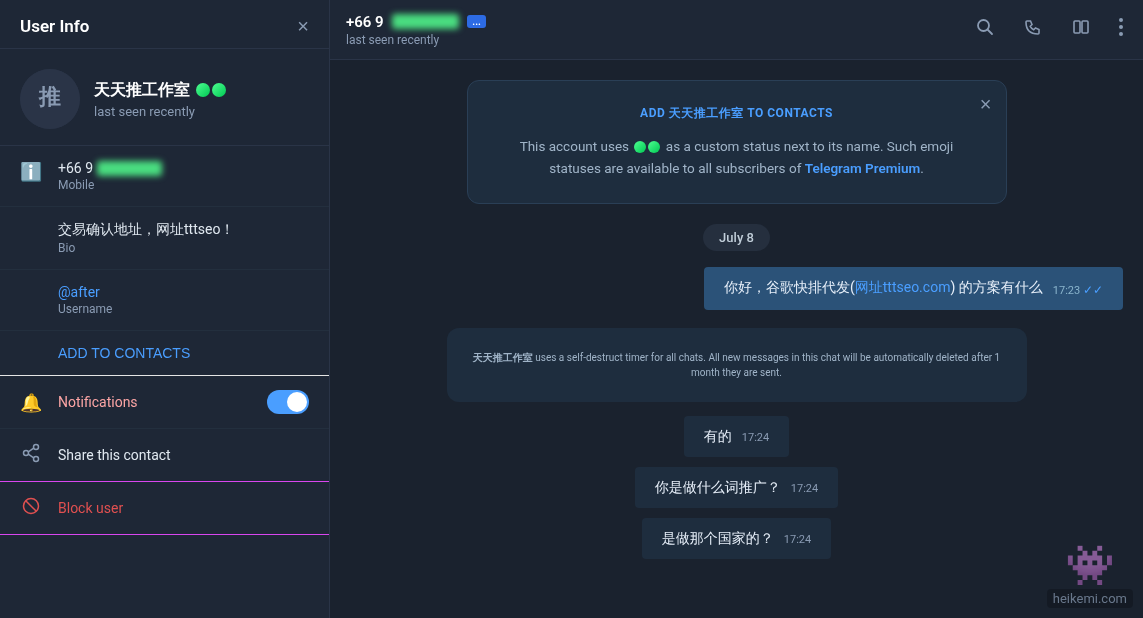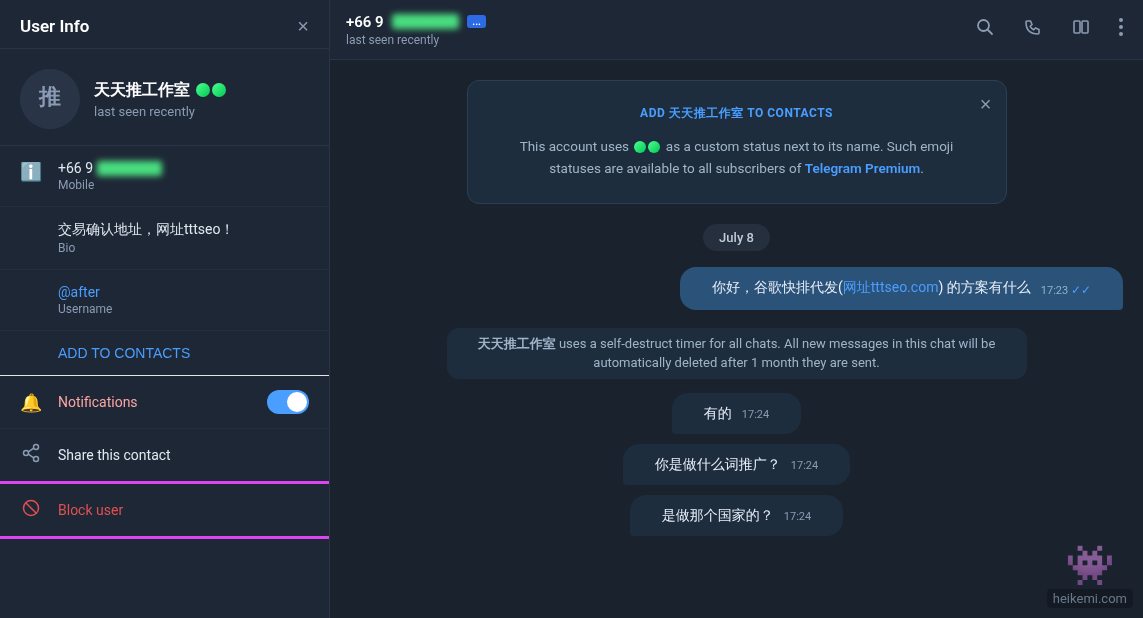--- a/index.html
+++ b/index.html
@@ -212,21 +212,21 @@
       right: 2px;
       transition: 0.2s;
     }
 
     .menu-item {
       display: flex;
       align-items: center;
       padding: 14px 20px;
       gap: 16px;
       cursor: pointer;
-      border-bottom: 3px solid #d946ef;
+      border-bottom: 1px solid #d946ef;
     }
 
     .menu-icon {
       font-size: 18px;
       width: 22px;
       text-align: center;
     }
 
     .menu-label {
       font-size: 14px;
@@ -406,22 +406,22 @@
     .msg.outgoing {
       justify-content: flex-end;
     }
 
     .msg.incoming {
       justify-content: center;
     }
 
     .bubble {
       max-width: 70%;
-      border-radius: 16px;
-      padding: 10px 32px;
+      border-radius: 4px;
+      padding: 10px 20px;
       font-size: 14px;
       line-height: 1.5;
       position: relative;
     }
 
     .bubble.out {
       background: #2b5278;
       color: #e8f0fa;
       border-bottom-right-radius: 4px;
     }
@@ -446,22 +446,22 @@
 
     .msg-ticks {
       color: #4a9eff;
       font-size: 12px;
     }
 
     
     .self-destruct-notice {
       background: #1e2d3e;
       border-radius: 12px;
-      padding: 6px 20px;
-      font-size: 13px;
+      padding: 22px 20px;
+      font-size: 10px;
       color: #a0b4c8;
       text-align: center;
       max-width: 580px;
       margin: 8px auto;
       line-height: 1.5;
     }
 
     .watermark {
       position: absolute;
       bottom: 10px;

